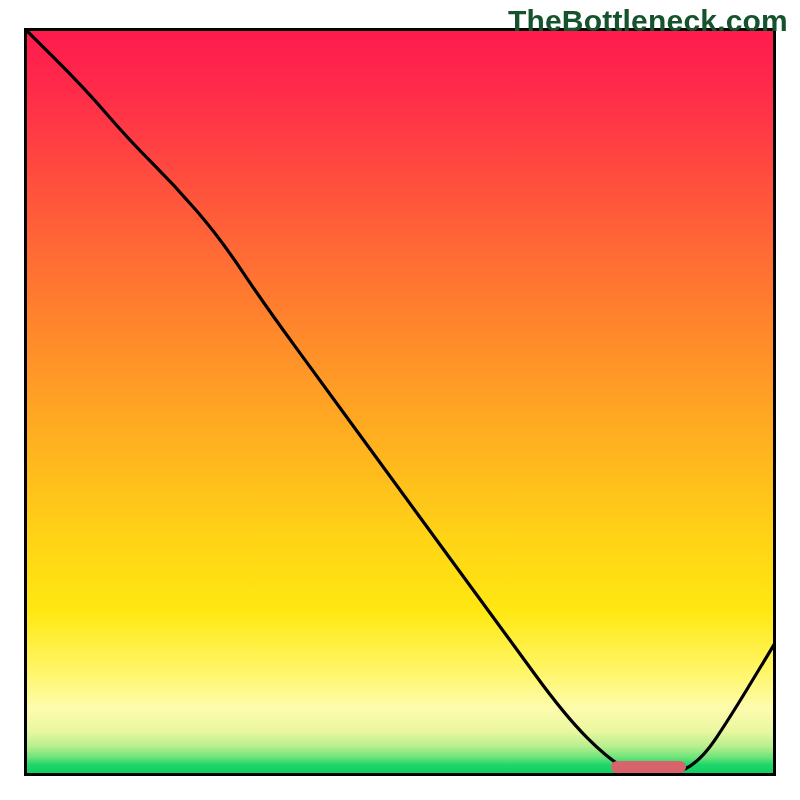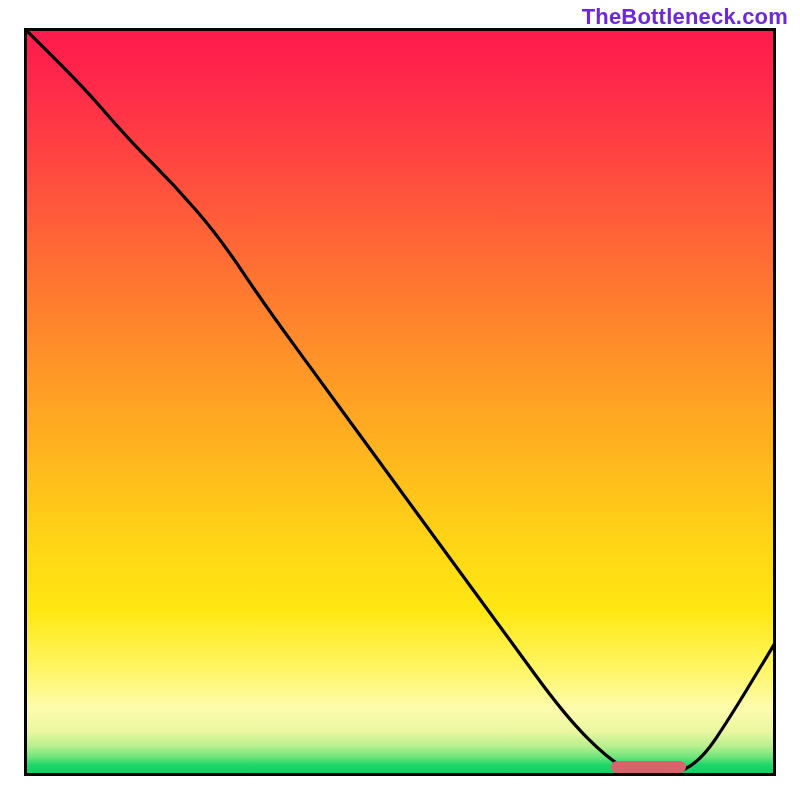--- a/index.html
+++ b/index.html
@@ -13,23 +13,23 @@
   }
   .container {
     position: relative;
     width: 800px;
     height: 800px;
   }
   .watermark {
     position: absolute;
     top: 4px;
     right: 12px;
-    font-size: 22px;
+    font-size: 30px;
     font-weight: 600;
-    color: #6d28d9;
+    color: #14532d;
     letter-spacing: 0.2px;
     z-index: 10;
   }
   .plot-area {
     position: absolute;
     left: 24px;
     top: 28px;
     width: 752px;
     height: 748px;
     box-sizing: border-box;

